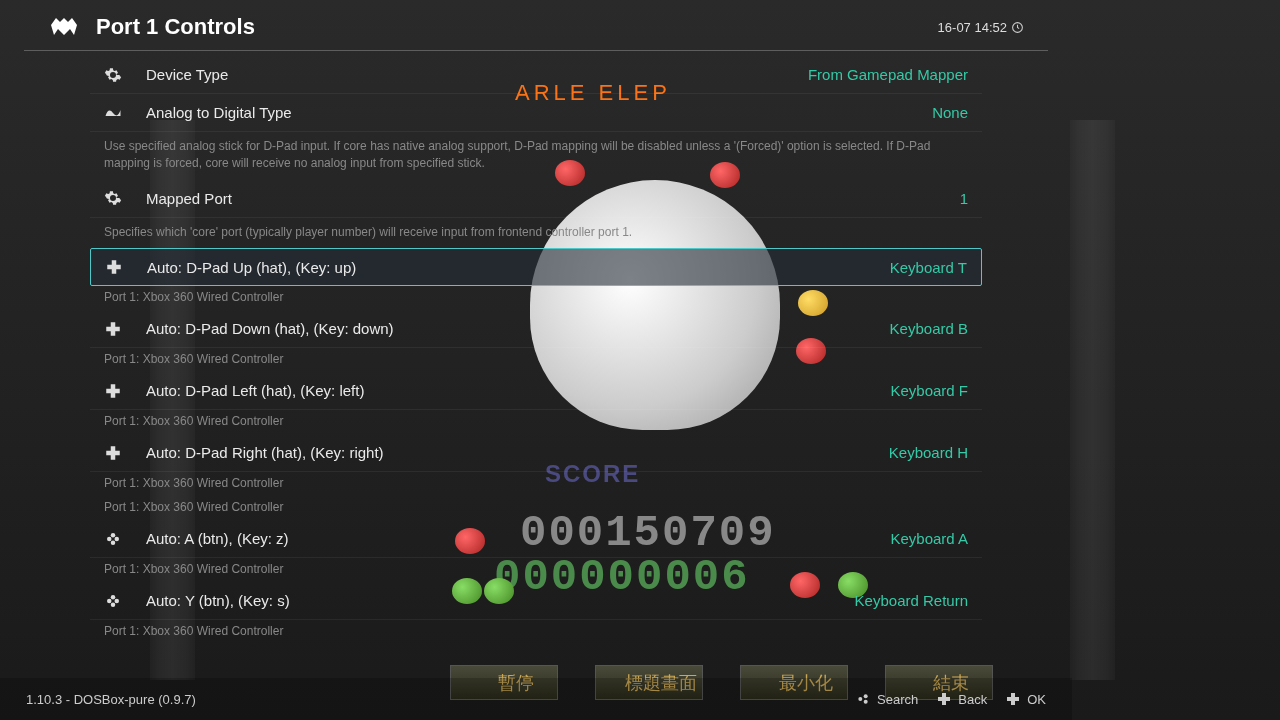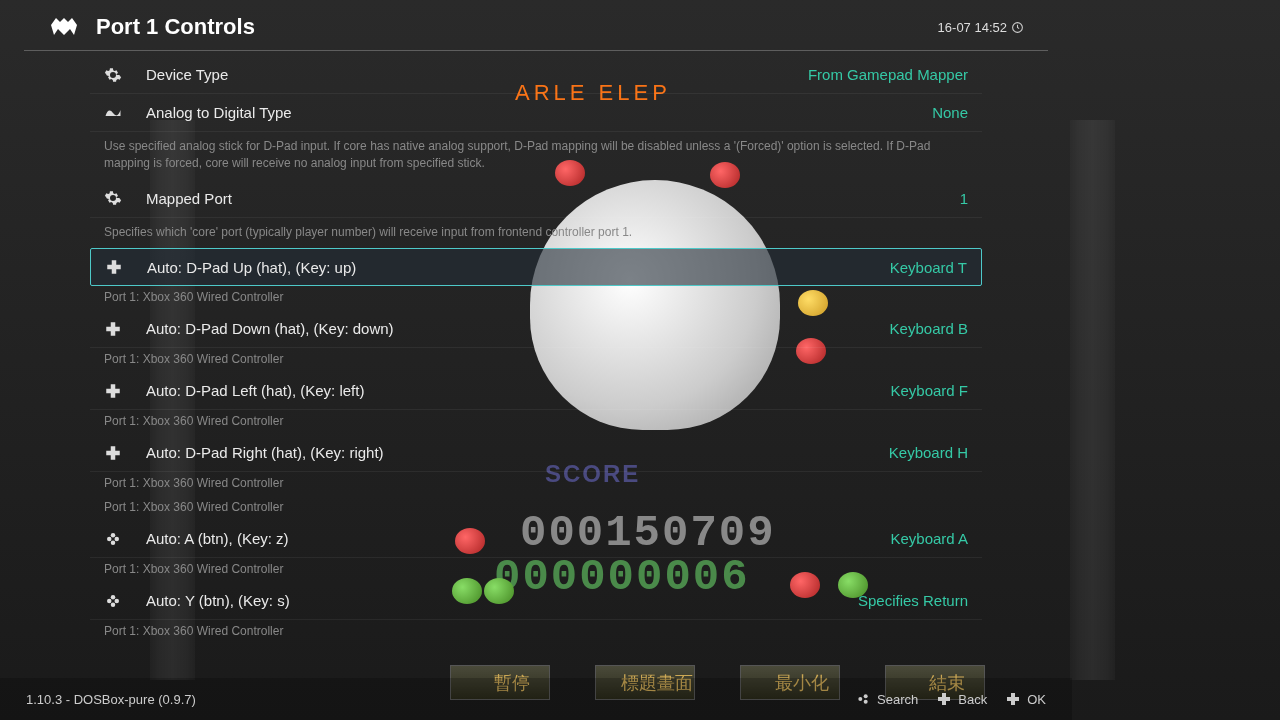--- a/index.html
+++ b/index.html
@@ -22,21 +22,21 @@
   .bg-score-label {
     position: absolute; top: 460px; left: 545px; color: #4a4a80; font-size: 24px; font-weight: bold; letter-spacing: 2px;
   }
   .bg-score-1 { position: absolute; top: 500px; left: 520px; color: #888; font-size: 44px; font-weight: bold; letter-spacing: 2px; font-family: "Courier New", monospace; margin-top: 8px; }
   .bg-score-2 { position: absolute; top: 552px; left: 494px; color: #4a8a4a; font-size: 44px; font-weight: bold; letter-spacing: 2px; font-family: "Courier New", monospace; }
   .bg-names { position: absolute; top: 80px; left: 515px; color: #f97316; font-size: 22px; letter-spacing: 4px; }
   .bg-blob { position: absolute; width: 30px; height: 26px; border-radius: 50%; }
   .blob-red { background: radial-gradient(circle at 35% 35%, #ff6666, #aa2222); }
   .blob-yellow { background: radial-gradient(circle at 35% 35%, #ffdd66, #cc9922); }
   .blob-green { background: radial-gradient(circle at 35% 35%, #88dd66, #448822); }
-  .bg-btn { position: absolute; bottom: 20px; width: 100px; height: 35px; background: linear-gradient(#4a4a3a, #2a2a1a); border: 1px solid #555; display:flex; align-items:center; justify-content:center; color:#cca855; font-size: 18px; padding-left: 24px; }
+  .bg-btn { position: absolute; bottom: 20px; width: 108px; height: 35px; background: linear-gradient(#4a4a3a, #2a2a1a); border: 1px solid #555; display:flex; align-items:center; justify-content:center; color:#cca855; font-size: 18px; padding-left: 24px; }
   .bg-pillar { position: absolute; top: 60px; width: 45px; height: 560px; background: linear-gradient(90deg, #555 0%, #888 20%, #aaa 50%, #888 80%, #555 100%); opacity: 0.5; }
 
   .ui-layer { position: absolute; top: 0; left: 0; width: 1072px; height: 720px; z-index: 10; }
 
   .header {
     display: flex; align-items: center; justify-content: space-between;
     padding: 14px 24px 10px 24px;
     border-bottom: 1px solid rgba(255,255,255,0.25);
     margin: 0 24px;
   }
@@ -236,21 +236,21 @@
             <span class="row-icon">
               <svg viewBox="0 0 24 24" width="18" height="18" fill="#ddd">
                 <circle cx="7" cy="12" r="3"></circle>
                 <circle cx="12" cy="7" r="3"></circle>
                 <circle cx="17" cy="12" r="3"></circle>
                 <circle cx="12" cy="17" r="3"></circle>
               </svg>
             </span>
             <span class="row-label">Auto:  Y (btn), (Key: s)</span>
           </div>
-          <span class="row-value">Specifies Return</span>
+          <span class="row-value">Keyboard Return</span>
         </div>
         <div class="subtext">Port 1: Xbox 360 Wired Controller</div>
       </div>
 
   </div>
 
   <div class="footer">
     <div>1.10.3 - DOSBox-pure (0.9.7)</div>
     <div class="footer-right">
       <div class="footer-item">

